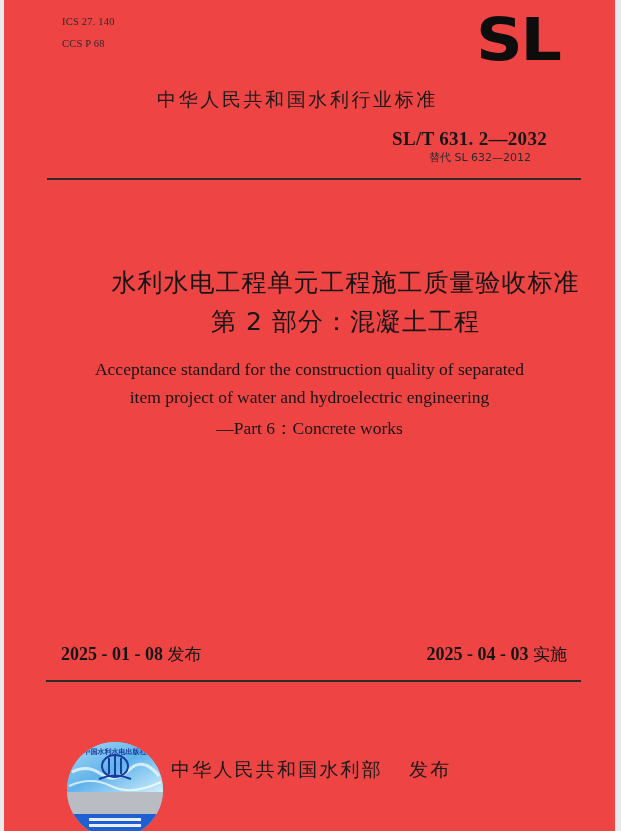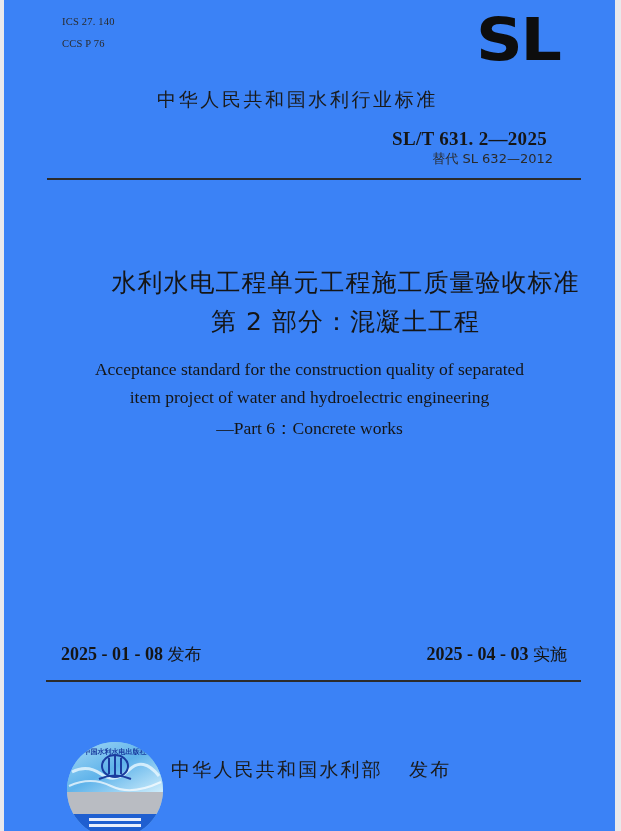--- a/index.html
+++ b/index.html
@@ -4,40 +4,40 @@
   <style>
     html, body { margin: 0; padding: 0; }
     body {
       width: 621px; height: 831px; position: relative; overflow: hidden;
       background: #e9e9ec;
       font-family: "Liberation Serif", "DejaVu Serif", serif;
       color: #161616;
     }
     .page {
       position: absolute; left: 4px; top: 0; width: 611px; height: 831px;
-      background: #3b82f6;
+      background: #ef4444;
     }
     .abs { position: absolute; white-space: nowrap; }
     .codes { left: 58px; font-size: 10.5px; color: #2a2a2a; letter-spacing: 0.2px; }
     .logo {
       left: 472px; top: 8px; font-family: "DejaVu Sans", "Liberation Sans", sans-serif;
       font-weight: 900; font-size: 58px; letter-spacing: -2px; color: #0d0d0d;
       transform: scaleX(1.12); transform-origin: left top; line-height: 64px;
     }
     .industry {
       left: 0; width: 611px; text-align: center; top: 87px;
       font-family: "DejaVu Sans", "Liberation Sans", sans-serif; font-size: 19px;
       letter-spacing: 2.6px; color: #1a1a1a; margin-left: -12px;
     }
     .std-num {
       right: 68px; top: 128px; font-weight: bold; font-size: 19px; letter-spacing: 0.3px;
     }
     .replace {
-      right: 62px; top: 150px; font-family: "DejaVu Sans", "Liberation Sans", sans-serif;
-      font-size: 13px; color: #2a2a2a;
+      right: 84px; top: 150px; font-family: "DejaVu Sans", "Liberation Sans", sans-serif;
+      font-size: 11px; color: #2a2a2a;
     }
     .rule { position: absolute; height: 2px; background: #2b2b2b; }
     .title-cn {
       left: 0; width: 611px; text-align: center;
       font-family: "DejaVu Sans", "Liberation Sans", sans-serif; font-size: 25px;
       color: #151515; letter-spacing: 1px; margin-left: 36px;
     }
     .title-en {
       left: 0; width: 611px; text-align: center; font-weight: normal; font-size: 17.5px;
       color: #151515;
@@ -54,27 +54,27 @@
       background: #7fc4ee;
       margin-top: 14px;
     }
   </style>
 </head>
 <body>
 
 <div class="page">
 
   <div class="abs codes" style="top:16px">ICS 27. 140</div>
-  <div class="abs codes" style="top:38px">CCS P 76</div>
+  <div class="abs codes" style="top:38px">CCS P 68</div>
 
   <div class="abs logo">SL</div>
 
   <div class="abs industry">中华人民共和国水利行业标准</div>
 
-  <div class="abs std-num">SL/T 631. 2—2025</div>
+  <div class="abs std-num">SL/T 631. 2—2032</div>
   <div class="abs replace">替代 SL 632—2012</div>
 
   <div class="rule" style="left:43px; top:178px; width:534px;"></div>
 
   <div class="abs title-cn" style="top:266px">水利水电工程单元工程施工质量验收标准</div>
   <div class="abs title-cn" style="top:305px">第 2 部分：混凝土工程</div>
 
   <div class="abs title-en" style="top:359px">Acceptance standard for the construction quality of separated</div>
   <div class="abs title-en" style="top:387px">item project of water and hydroelectric engineering</div>
   <div class="abs title-en" style="top:416px">—Part 6：Concrete works</div>

